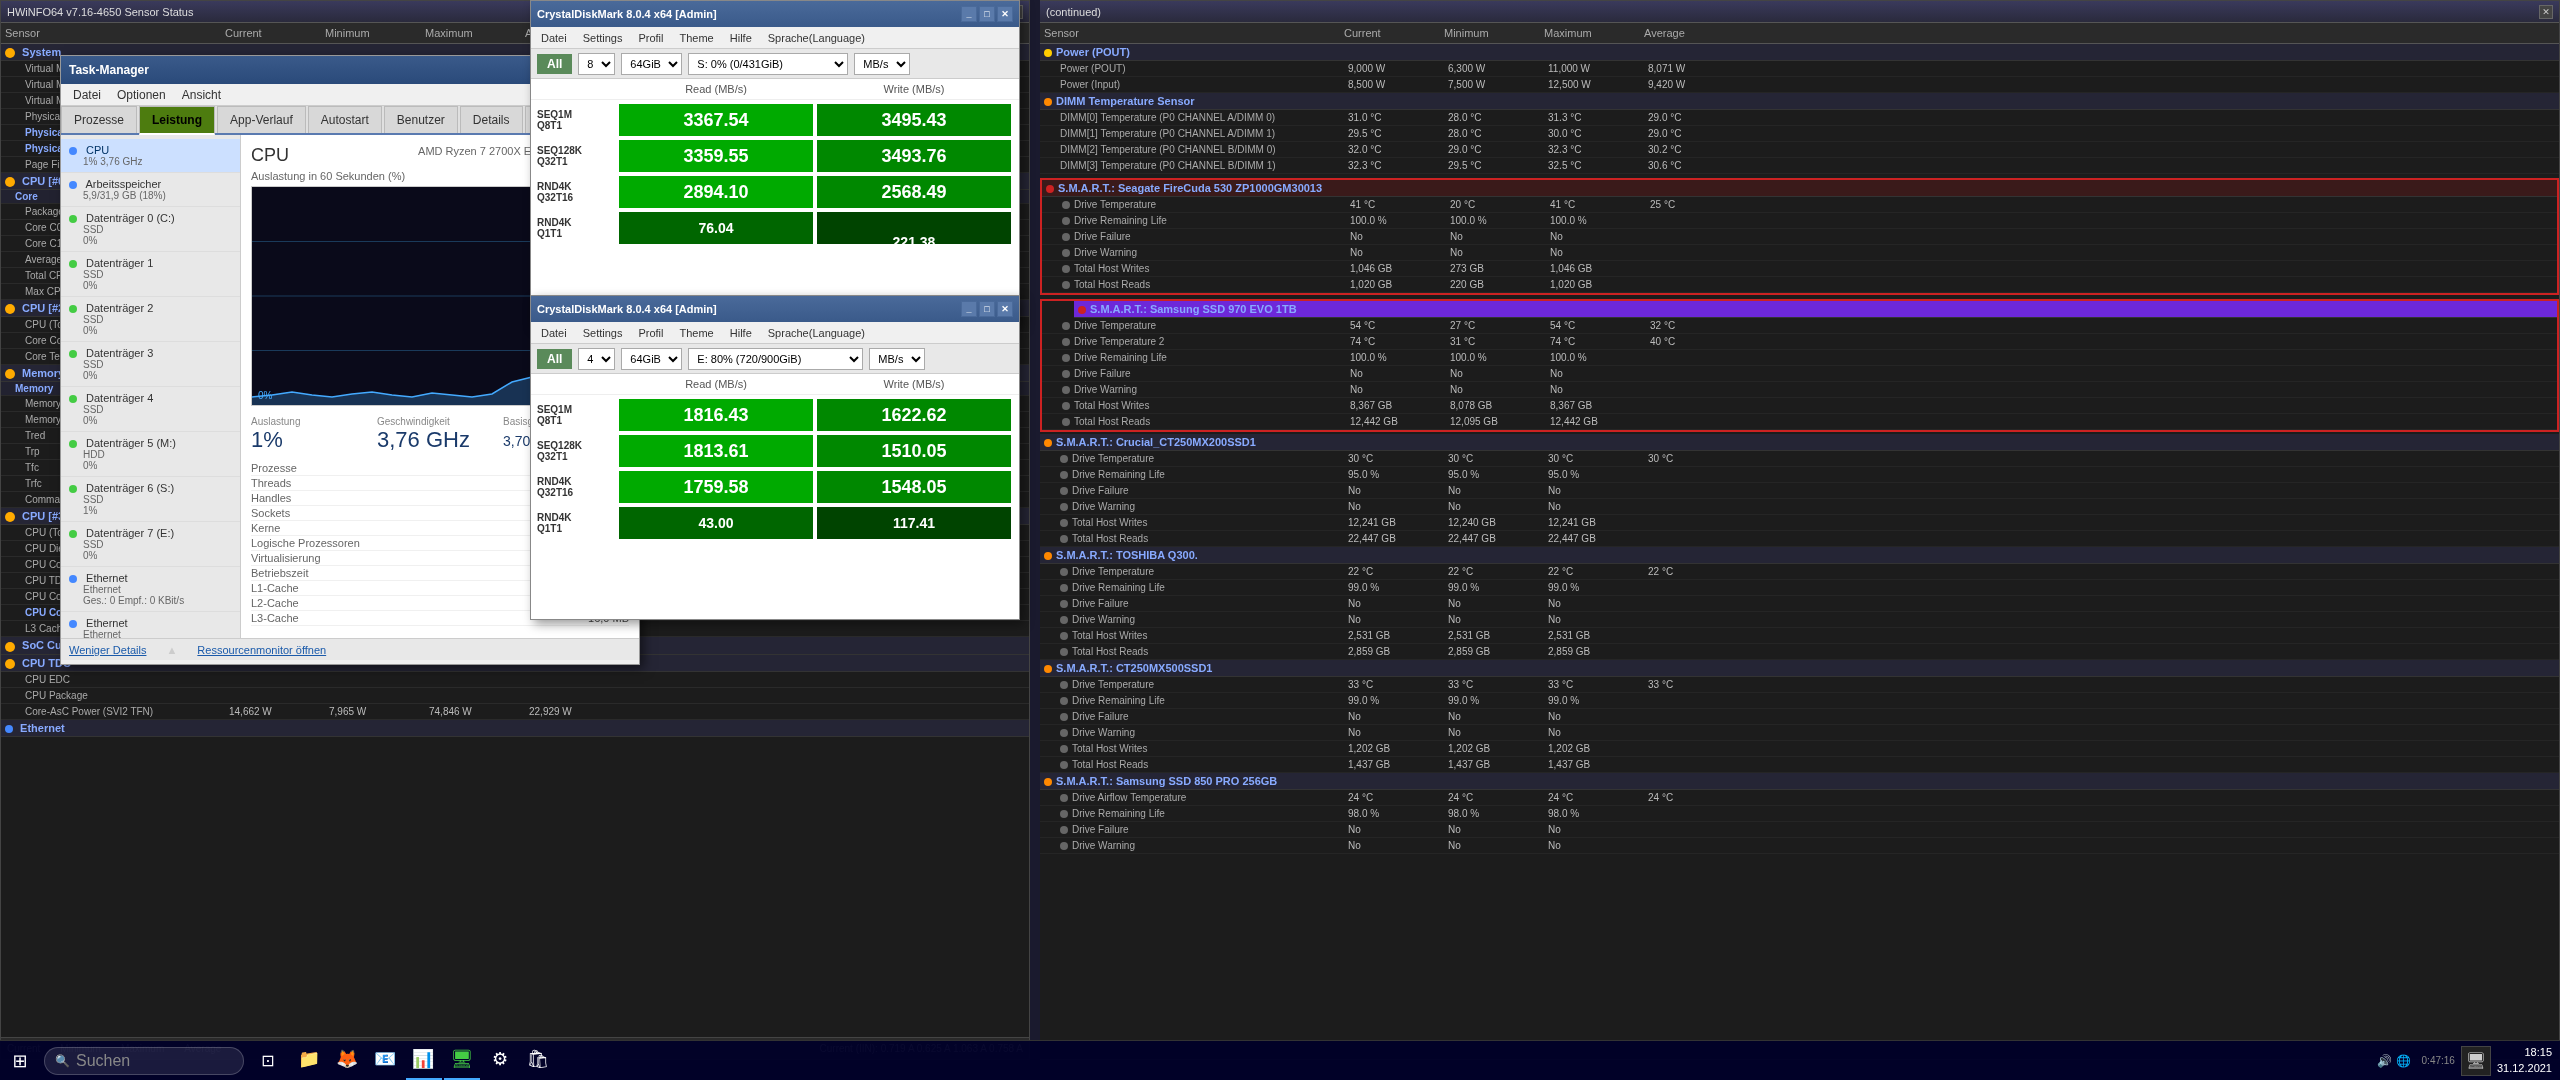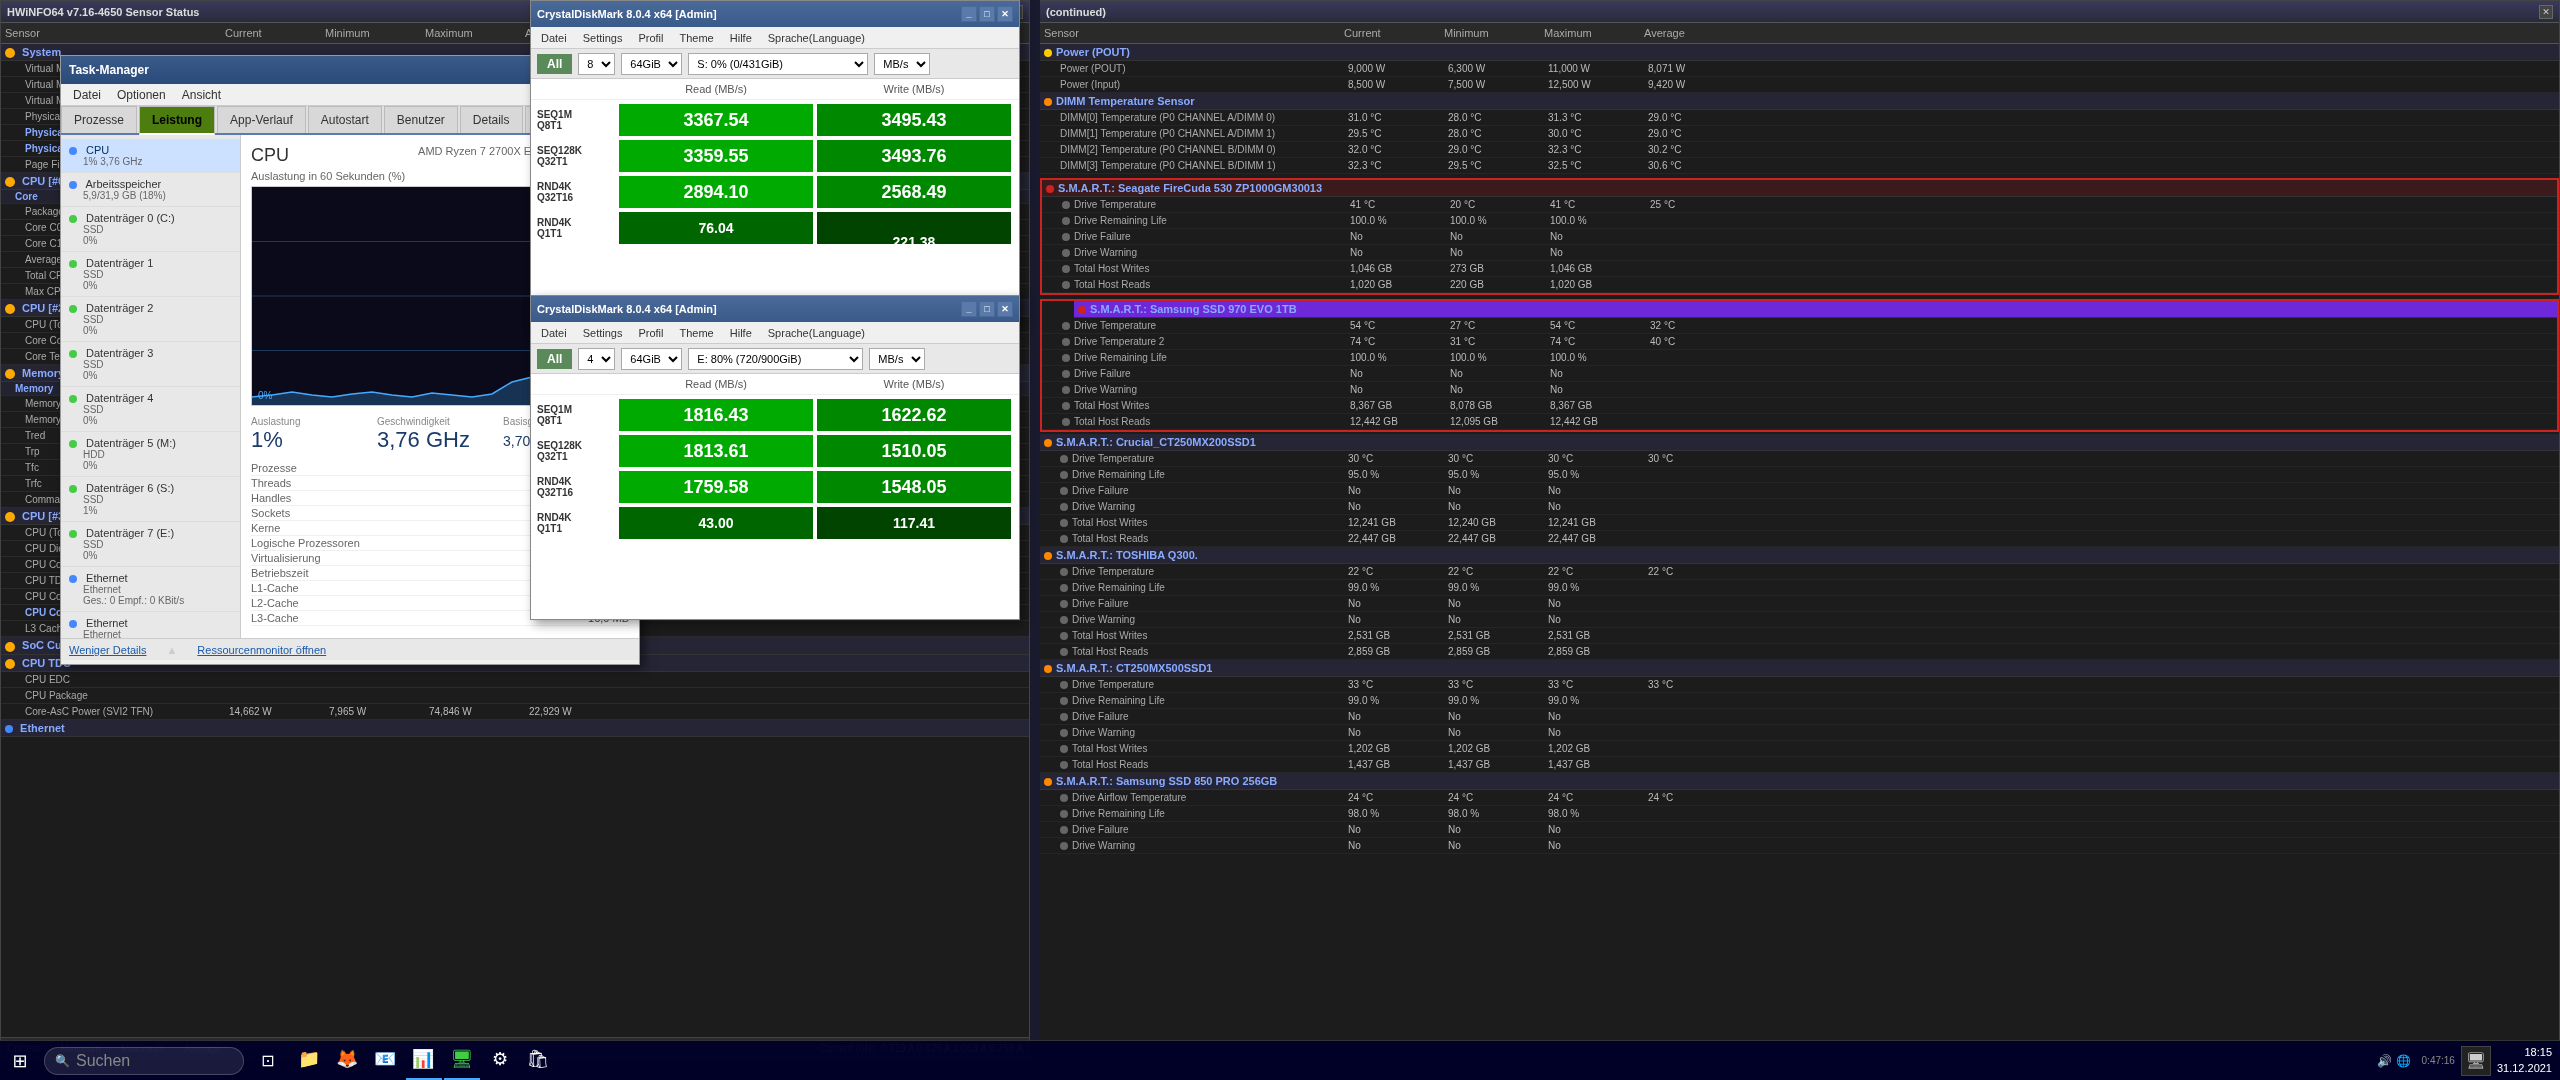--- a/index.html
+++ b/index.html
@@ -27,21 +27,21 @@
     .window-titlebar {
       background: linear-gradient(to bottom, #3a3a5c, #2a2a3c);
       height: 22px;
       display: flex;
       align-items: center;
       padding: 0 6px;
       font-size: 11px;
       color: #ddd;
       border-bottom: 1px solid #555;
     }
-    .window-titlebar .title { flex: 1; font-weight: bold; }
+    .window-titlebar .title { flex: 1; }
     .window-controls { display: flex; gap: 2px; }
     .wc-btn {
       width: 14px; height: 14px;
       border: 1px solid #666;
       background: #444;
       cursor: pointer;
       display: flex; align-items: center; justify-content: center;
       font-size: 9px; color: #ccc;
     }
 
@@ -1102,21 +1102,21 @@
     <span class="cdm-menu-item">Sprache(Language)</span>
   </div>
   <div class="cdm-toolbar">
     <button class="cdm-all-btn">All</button>
     <select class="cdm-select">
       <option>8</option>
     </select>
     <select class="cdm-select">
       <option>64GiB</option>
     </select>
-    <select class="cdm-select" style="width:180px;">
+    <select class="cdm-select" style="width:160px;">
       <option>S: 0% (0/431GiB)</option>
     </select>
     <select class="cdm-select">
       <option>MB/s</option>
     </select>
   </div>
 
   <div style="display:grid;grid-template-columns:80px 1fr 1fr;padding:4px 6px;font-size:11px;color:#555;border-bottom:1px solid #eee;">
     <div></div>
     <div style="text-align:center;">Read (MB/s)</div>

